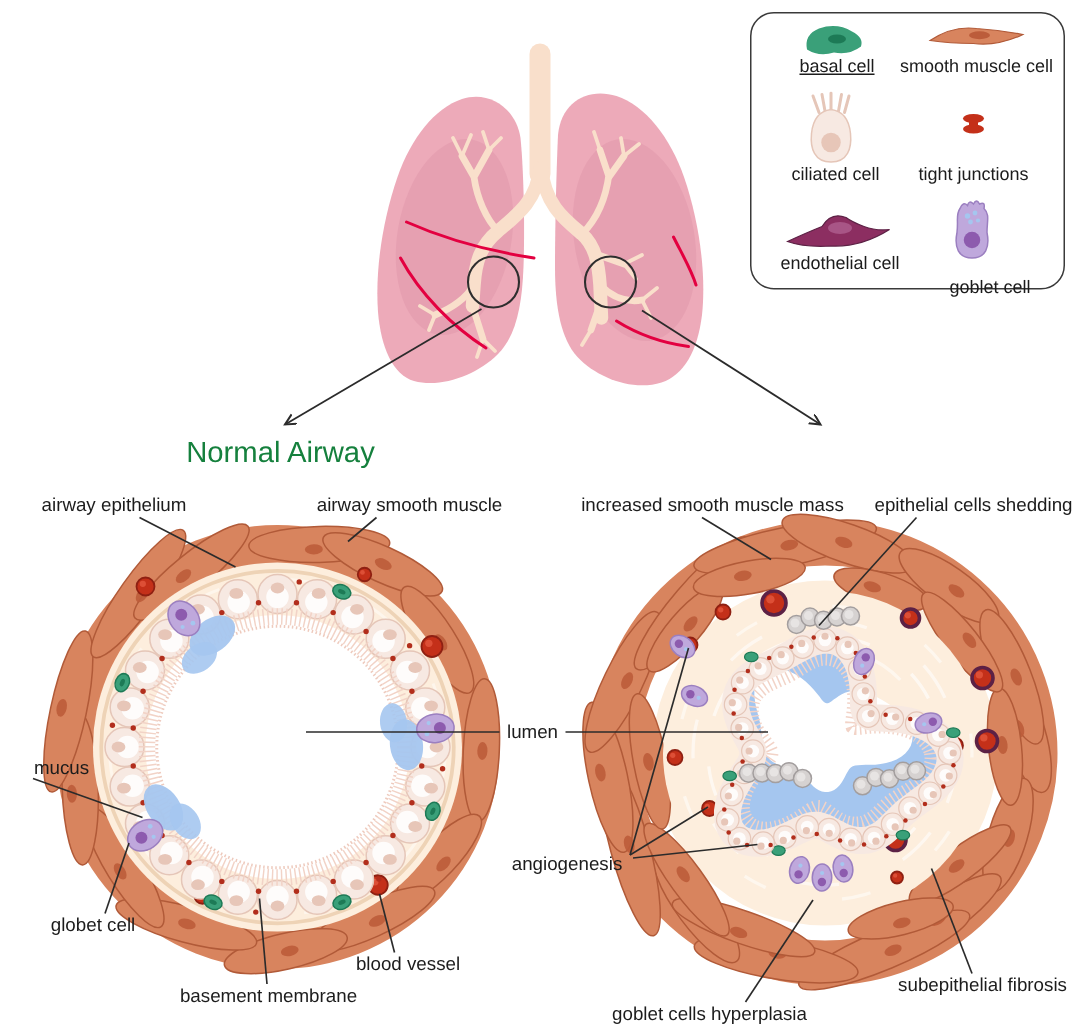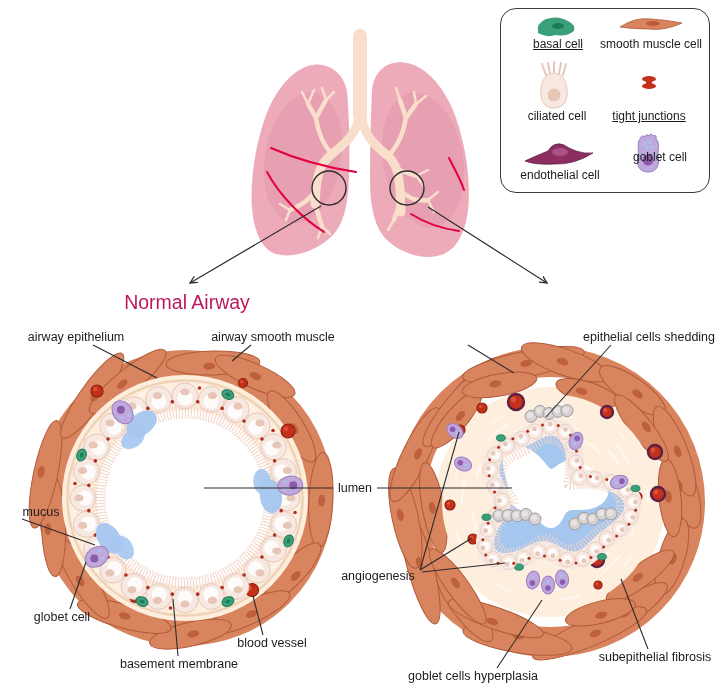--- a/index.html
+++ b/index.html
@@ -1,21 +1,21 @@
 <!DOCTYPE html>
 <html><head>
 <meta charset="utf-8">
 <style>
   html,body{margin:0;padding:0;background:#fff;}
   .stage{position:relative;width:715px;height:683px;background:#fff;overflow:hidden;
          font-family:"Liberation Sans",sans-serif;}
   .stage svg{position:absolute;left:0;top:0;}
   .lbl{position:absolute;transform:translate(-50%,-50%);font-size:12.5px;color:#1c1c1c;
        white-space:nowrap;line-height:1;}
-  .title{position:absolute;transform:translate(-50%,-50%);font-size:19.5px;color:#be185d;
+  .title{position:absolute;transform:translate(-50%,-50%);font-size:19.5px;color:#15803d;
        white-space:nowrap;line-height:1;}
   .legend-box{position:absolute;left:500px;top:8px;width:208px;height:183px;background:#fff;
        border:1.6px solid #3a3a3a;border-radius:16px;}
   .legend-box .lbl{font-size:12px;}
   .licon{position:absolute;}
 </style>
 </head>
 <body>
 
 <div class="stage">
@@ -518,20 +518,21 @@
 
   <div class="title" style="left:187px;top:303px;">Normal Airway</div>
 
   <div class="lbl" style="left:76px;top:337px;">airway epithelium</div>
   <div class="lbl" style="left:273px;top:337px;">airway smooth muscle</div>
   <div class="lbl" style="left:19px;top:512px;padding-left:44px;">mucus</div>
   <div class="lbl" style="left:62px;top:617px;">globet cell</div>
   <div class="lbl" style="left:179px;top:664px;">basement membrane</div>
   <div class="lbl" style="left:272px;top:643px;">blood vessel</div>
   <div class="lbl" style="left:355px;top:488px;">lumen</div>
+  <div class="lbl" style="left:475px;top:337px;">increased smooth muscle mass</div>
   <div class="lbl" style="left:649px;top:337px;">epithelial cells shedding</div>
   <div class="lbl" style="left:378px;top:576px;text-align:right;">angiogenesis</div>
   <div class="lbl" style="left:473px;top:676px;">goblet cells hyperplasia</div>
   <div class="lbl" style="left:655px;top:657px;">subepithelial fibrosis</div>
 
   <div class="legend-box">
     <svg class="licon" style="left:34px;top:5px;" width="44" height="26">
       <path d="M3,19 Q1,9 11,5 Q23,1 33,7 Q41,11 39,17 Q31,23 21,21 Q11,24 3,19 Z" fill="#3aa079"></path>
       <ellipse cx="23" cy="12" rx="6" ry="3" fill="#1d7a56"></ellipse>
     </svg>
@@ -563,18 +564,18 @@
       <path d="M16,43 C7,43 4,36 6,26 C7,18 5,14 8,10 Q10,5 13,8 Q14,4 17,7 Q19,3 21,7 Q25,5 24,10 C28,14 26,18 26,26 C28,36 25,43 16,43 Z" stroke-width="1" fill="#bfa8dc" stroke="#9b7fc0"></path>
       <circle cx="13" cy="15" r="1.8" fill="#a5c6ef"></circle>
       <circle cx="18" cy="13" r="1.6" fill="#a5c6ef"></circle>
       <circle cx="15" cy="19" r="1.6" fill="#a5c6ef"></circle>
       <circle cx="20" cy="18" r="1.4" fill="#a5c6ef"></circle>
       <circle cx="16" cy="31" r="5.5" fill="#8d5bae"></circle>
     </svg>
     <div class="lbl" style="left:57px;top:35px;text-decoration:underline;">basal cell</div>
     <div class="lbl" style="left:150px;top:35px;">smooth muscle cell</div>
     <div class="lbl" style="left:56px;top:107px;">ciliated cell</div>
-    <div class="lbl" style="left:148px;top:107px;text-decoration:underline;">tight junctions</div>
+    <div class="lbl" style="left:148px;top:107px;">tight junctions</div>
     <div class="lbl" style="left:59px;top:166px;">endothelial cell</div>
-    <div class="lbl" style="left:149px;top:148px;padding-left:20px;">goblet cell</div>
+    <div class="lbl" style="left:149px;top:182px;padding-left:20px;">goblet cell</div>
   </div>
 
 </div>
 
 </body></html>

